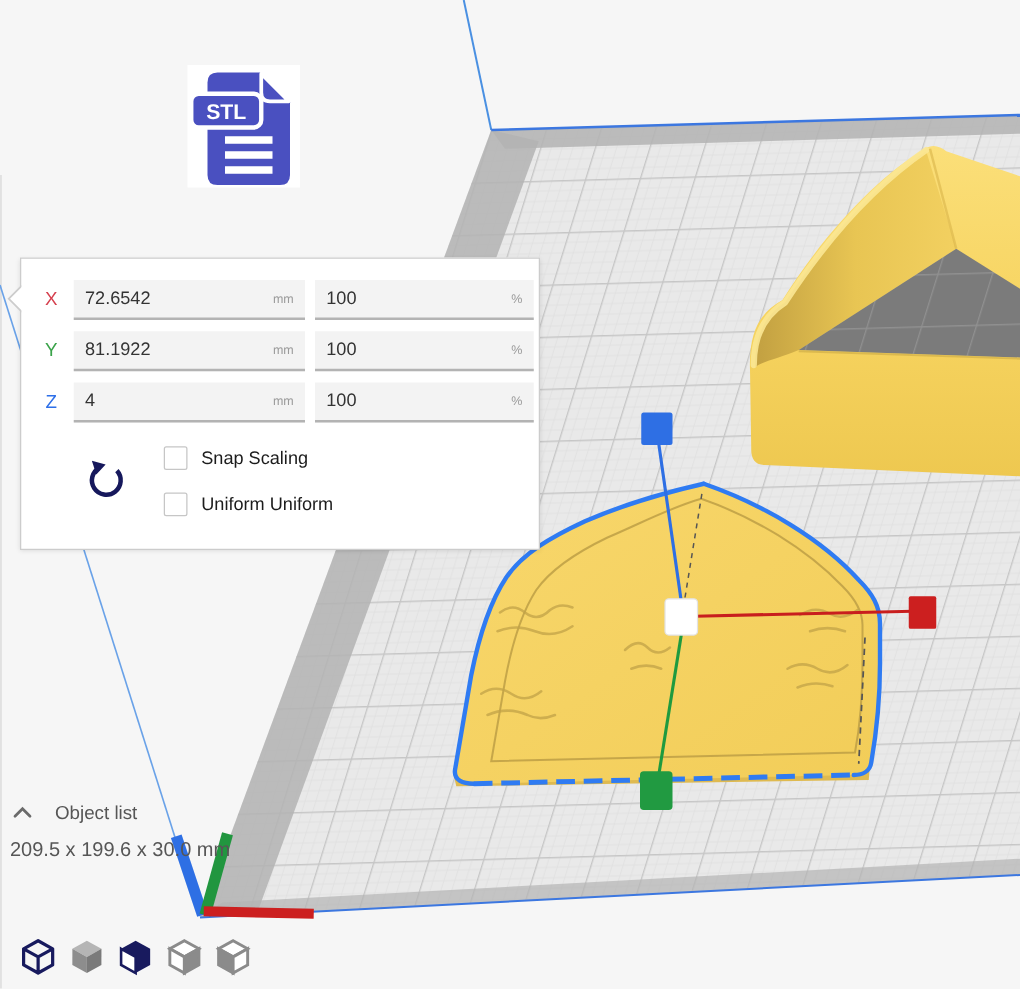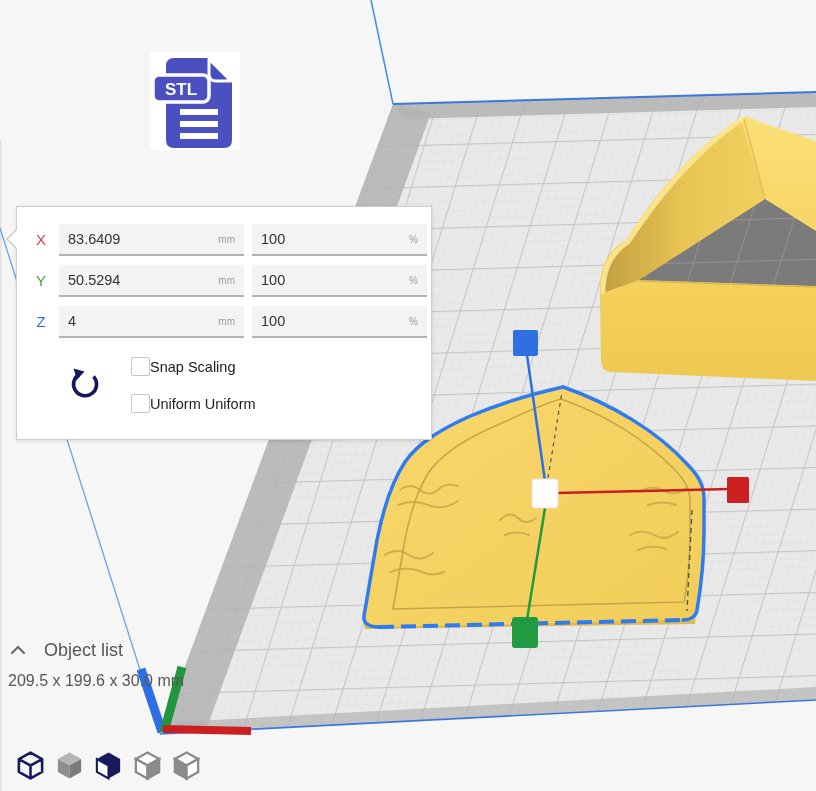--- a/index.html
+++ b/index.html
@@ -25,29 +25,29 @@
   .panel-grid { position:absolute; left:14px; top:17px; display:grid;
     grid-template-columns:20px 185px 175px; column-gap:8px; row-gap:9px; }
   .axis-label { height:32px; line-height:32px; text-align:center; font-size:15px; }
   .axis-x { color:#d5404e; } .axis-y { color:#3aa34a; } .axis-z { color:#2d6fe8; }
   .field { height:32px; background:#f3f3f3; border-bottom:2px solid #b3b3b3;
     display:flex; align-items:center; justify-content:space-between; padding:0 9px; }
   .field .val { font-size:14.5px; color:#333333; }
   .field .unit { font-size:10px; color:#9b9b9b; }
   .reset-btn { position:absolute; left:50px; top:160px; width:36px; height:38px;
     background:none; border:none; cursor:pointer; }
-  .cb-row { position:absolute; left:114px; display:flex; align-items:center; }
+  .cb-row { position:absolute; left:114px; display:flex; align-items:center; gap:11px; }
   .cb-box { width:19px; height:19px; background:#ffffff; border:1.5px solid #c6c6c6;
     border-radius:2px; }
   .cb-label { font-size:14.5px; color:#1c1c1c; }
 
   
   .objlist { position:absolute; left:8px; top:638px; color:#565656; }
   .objlist-row { display:flex; align-items:center; gap:16px; height:24px; margin-bottom:10px; }
-  .objlist-title, .objlist-item { font-size:18px; color:#565656; }
+  .objlist-title, .objlist-item { font-size:15px; color:#565656; }
   .objlist-dims { font-size:16px; color:#565656; margin-top:2px; white-space:nowrap; }
 
   
   .viewbar { position:absolute; left:14px; top:748px; display:flex; gap:6px; }
   .viewbar button { width:33px; height:36px; background:none; border:none; padding:1px; cursor:pointer; }
 </style>
 </head>
 <body>
 
 <div id="stage">
@@ -179,31 +179,31 @@
       <rect x="30" y="80" width="38" height="6" fill="#ffffff"></rect>
     </svg>
   </div>
 
   <div class="scale-panel">
     <div class="panel-arrow"></div>
 
     <div class="panel-grid">
       <div class="axis-label axis-x">X</div>
       <div class="field">
-        <span class="val">83.6409</span>
+        <span class="val">72.6542</span>
         <span class="unit">mm</span>
       </div>
       <div class="field">
         <span class="val">100</span>
         <span class="unit">%</span>
       </div>
 
       <div class="axis-label axis-y">Y</div>
       <div class="field">
-        <span class="val">50.5294</span>
+        <span class="val">81.1922</span>
         <span class="unit">mm</span>
       </div>
       <div class="field">
         <span class="val">100</span>
         <span class="unit">%</span>
       </div>
 
       <div class="axis-label axis-z">Z</div>
       <div class="field">
         <span class="val">4</span>

